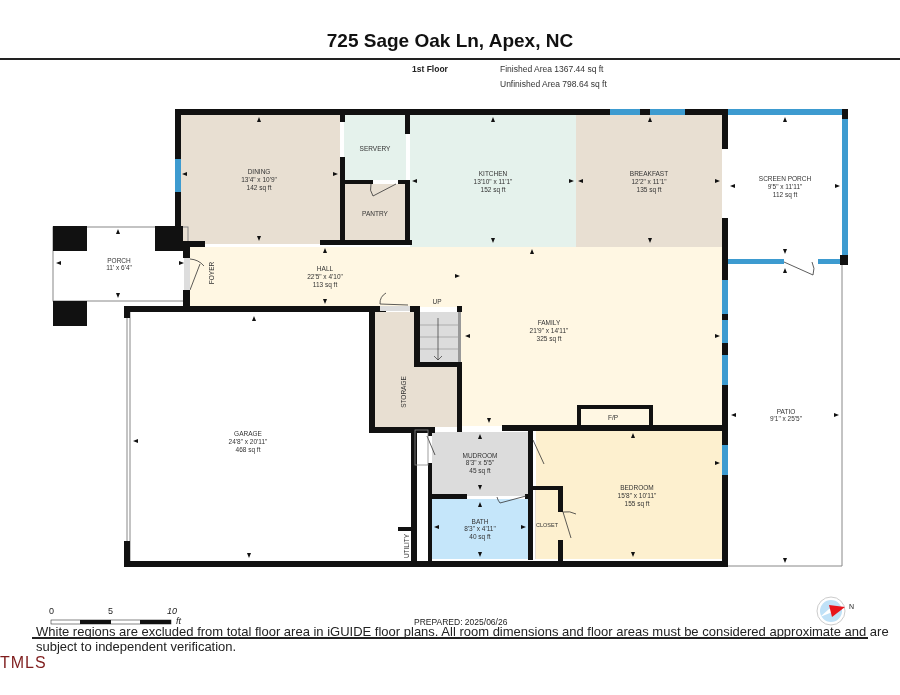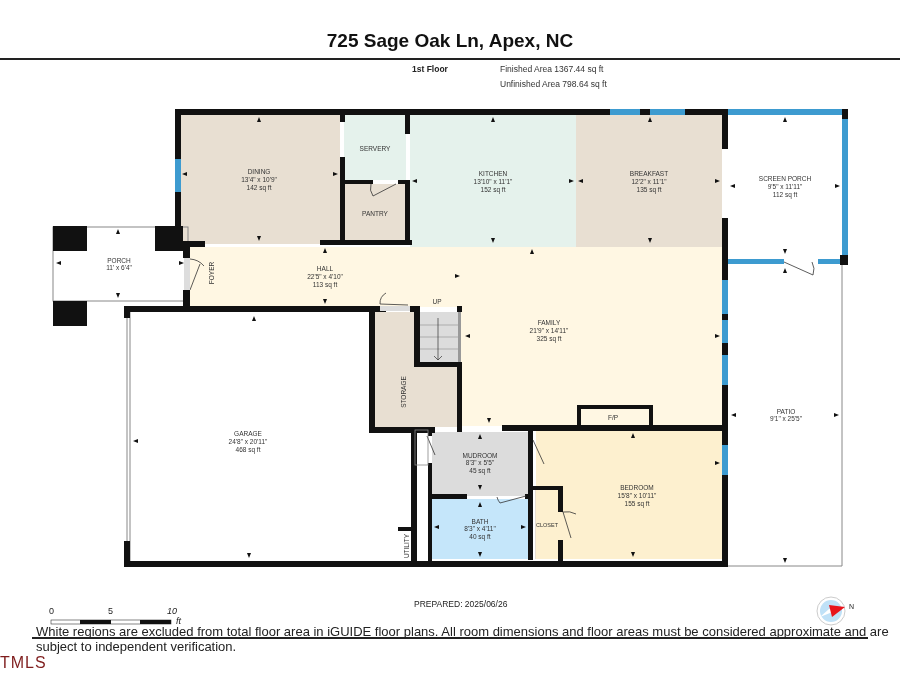--- a/index.html
+++ b/index.html
@@ -4,21 +4,21 @@
 <style>
   html, body { margin: 0; padding: 0; background: #ffffff; }
   body { width: 900px; height: 695px; position: relative; overflow: hidden; font-family: "Liberation Sans", sans-serif; color: #222; }
   .title { position: absolute; left: 0; width: 900px; top: 30px; text-align: center; font-size: 19px; font-weight: bold; color: #111; }
   .rule { position: absolute; left: 0; height: 2px; background: #222; }
   .hdr-floor { position: absolute; left: 412px; top: 64px; font-size: 8.5px; font-weight: bold; }
   .hdr-area { position: absolute; left: 460px; font-size: 8.5px; color: #333; margin-left: 40px; }
   .plan { position: absolute; left: 0; top: 0; }
   .room-label { font-family: "Liberation Sans", sans-serif; font-size: 6.5px; fill: #333; text-anchor: middle; }
   .scale-num { position: absolute; font-size: 9px; color: #222; }
-  .prepared { position: absolute; left: 406px; top: 599px; font-size: 8.5px; color: #222; padding-left: 8px; }
+  .prepared { position: absolute; left: 406px; top: 617px; font-size: 8.5px; color: #222; padding-left: 8px; }
   .disclaimer { position: absolute; left: 36px; top: 624px; font-size: 13px; color: #222; }
   .tmls { position: absolute; left: 0; top: 654px; font-size: 16px; color: #7f1d1d; letter-spacing: 1px; font-weight: 300; }
 </style>
 </head>
 <body>
 
 <div class="title">725 Sage Oak Ln, Apex, NC</div>
 <div class="rule" style="top:58px; left:0; width:900px;"></div>
 <div class="hdr-floor">1st Floor</div>
 <div class="hdr-area" style="top:64px;">Finished Area 1367.44 sq ft</div>

